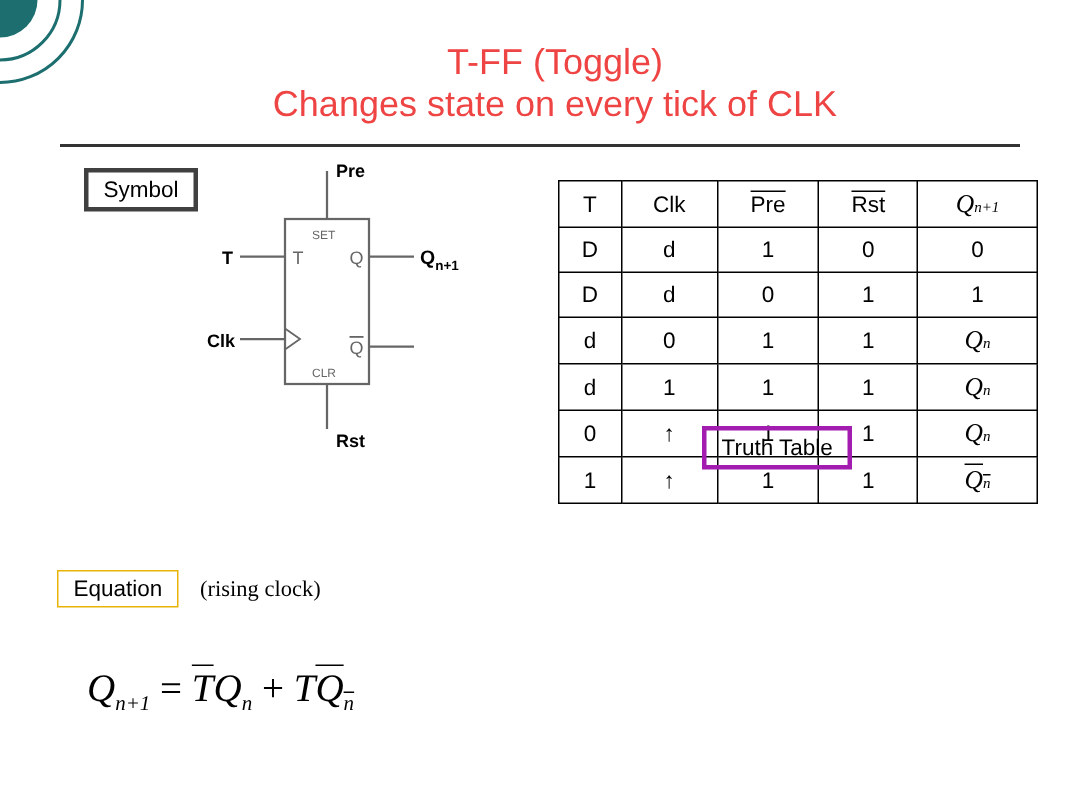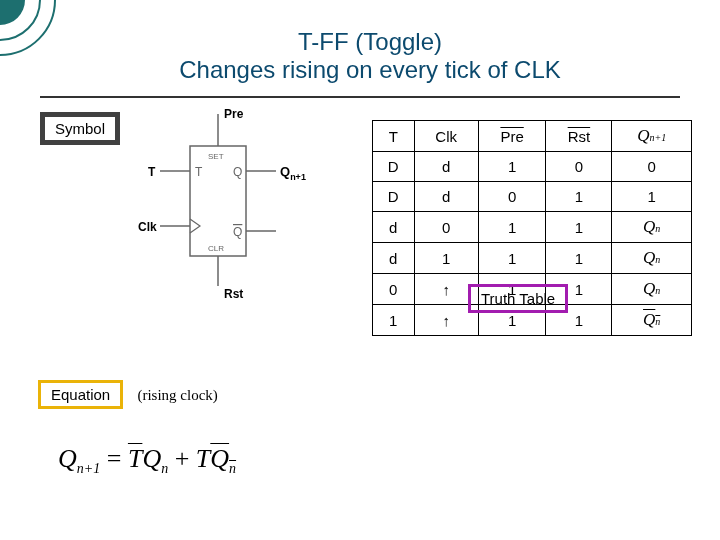--- a/index.html
+++ b/index.html
@@ -17,36 +17,37 @@
     left: -40px;
     width: 120px;
     height: 120px;
   }
   .title-block {
     text-align: center;
     padding: 28px 40px 6px 60px;
   }
   .title-line {
     font-size: 24px;
-    color: #0c4a6e;
+    color: #ef4444;
   }
   .hr {
     height: 2px;
     background: #333;
     margin: 6px 40px 0 40px;
   }
   .content {
     position: relative;
     padding: 14px 30px 0 40px;
   }
   .symbol-box {
     display: inline-block;
-    border: 5px solid #404040;
+    border: 3px solid #404040;
     padding: 3px 10px;
     font-size: 15px;
+    margin-left: 16px;
   }
   .symbol-svg {
     position: absolute;
     left: 120px;
     top: 8px;
   }
   .truth-area {
     position: absolute;
     left: 372px;
     top: 22px;
@@ -71,21 +72,21 @@
     text-decoration: overline;
   }
   .equation-row {
     position: absolute;
     left: 38px;
     top: 380px;
     font-size: 15px;
   }
   .equation-box {
     display: inline-block;
-    border: 3px solid #eab308;
+    border: 1px solid #eab308;
     padding: 3px 10px;
     margin-right: 10px;
   }
   .equation-note {
     display: inline-block;
     font-family: Liberation Serif, serif;
   }
   .equation-formula {
     position: absolute;
     left: 58px;
@@ -114,21 +115,21 @@
 <body>
 
 <svg class="corner-decor" viewBox="0 0 120 120">
   <circle cx="40" cy="40" r="55" fill="none" stroke="#1d6f6f" stroke-width="2"></circle>
   <circle cx="40" cy="40" r="40" fill="none" stroke="#1d6f6f" stroke-width="2"></circle>
   <circle cx="40" cy="40" r="25" fill="#1d6f6f"></circle>
 </svg>
 
 <div class="title-block">
   <div class="title-line">T-FF (Toggle)</div>
-  <div class="title-line">Changes rising on every tick of CLK</div>
+  <div class="title-line">Changes state on every tick of CLK</div>
 </div>
 <div class="hr"></div>
 
 <div class="content">
 
   <span class="symbol-box">Symbol</span>
 
   
   <svg class="symbol-svg" width="200" height="220" viewBox="0 0 200 220">
 

